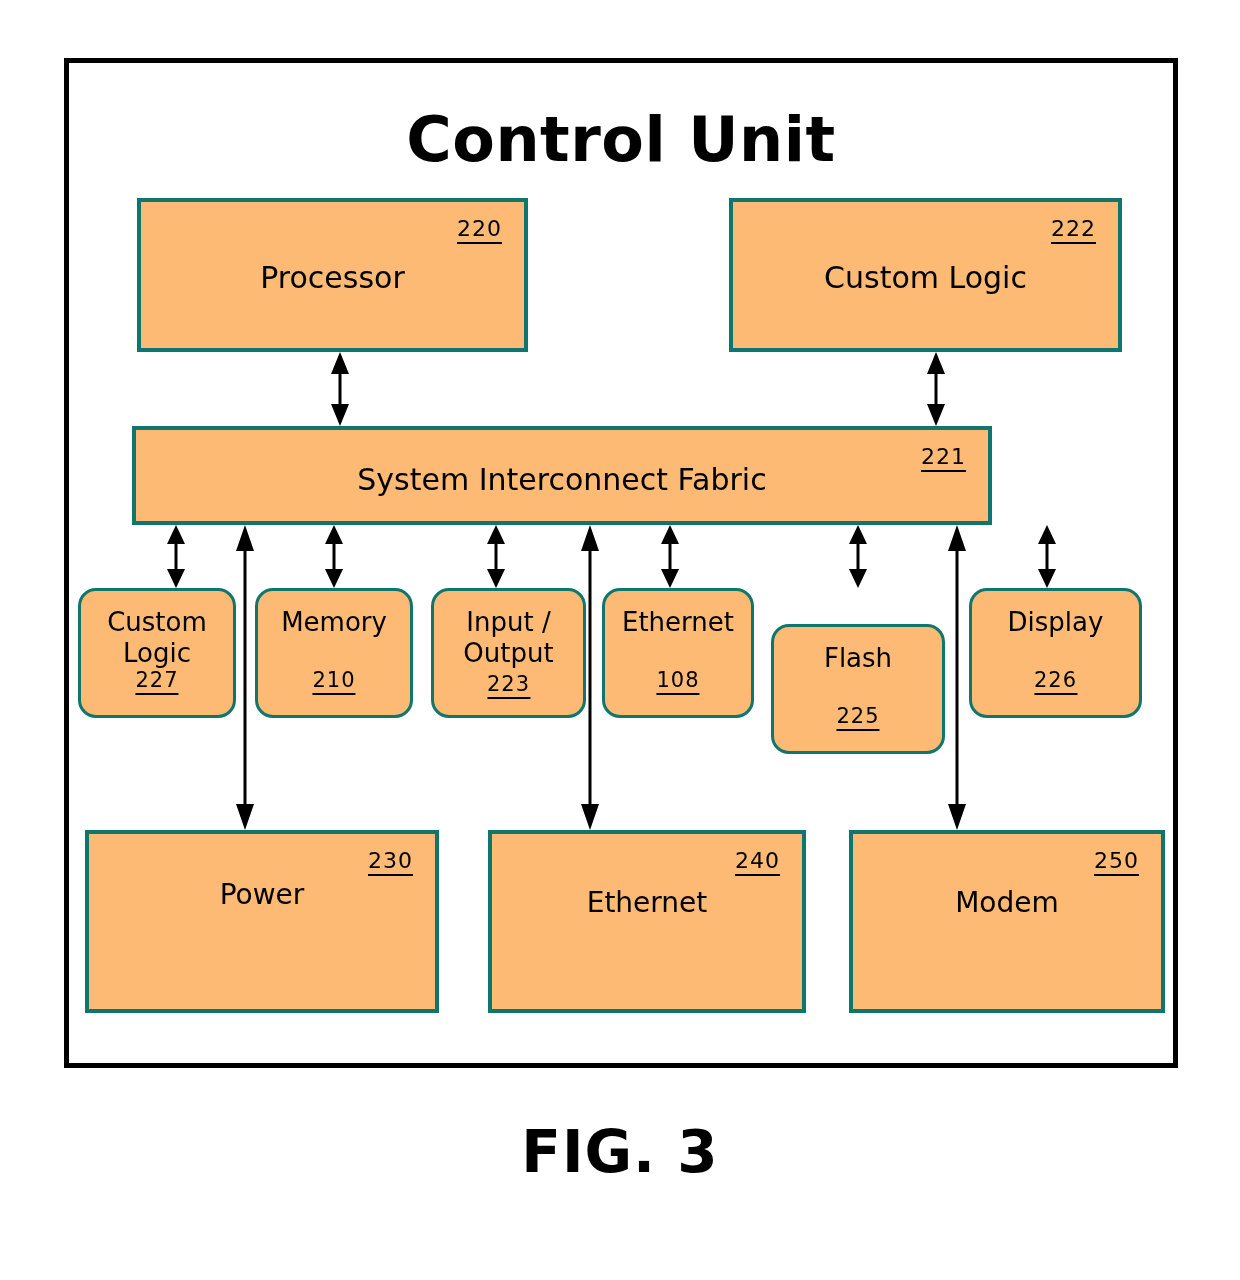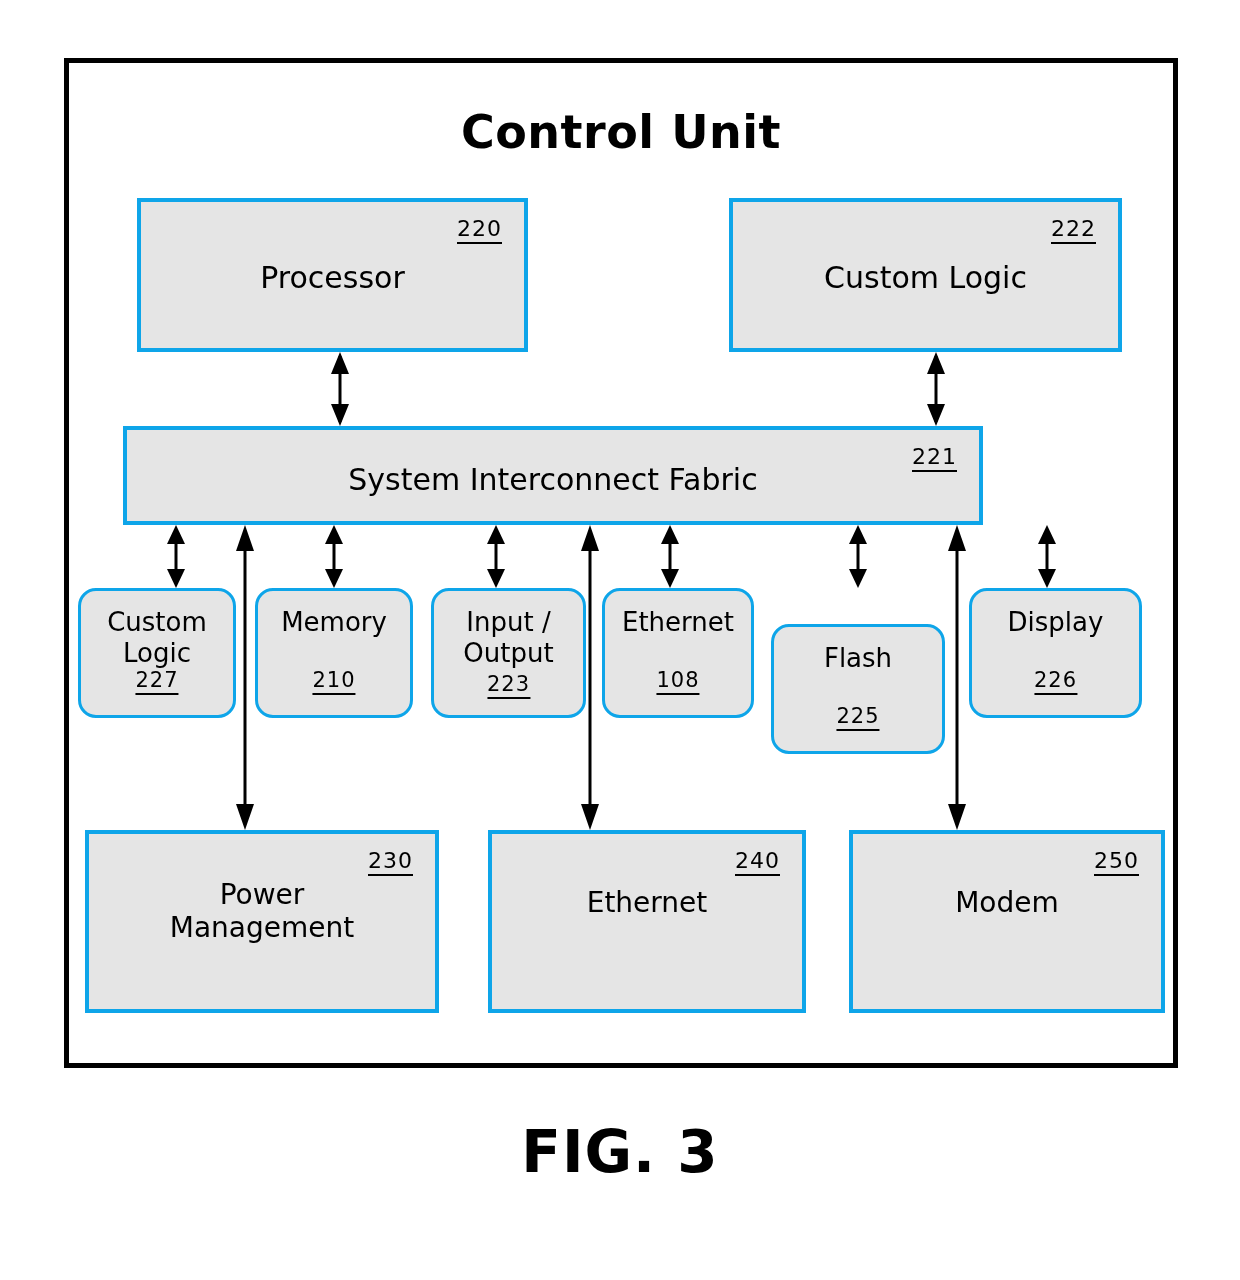--- a/index.html
+++ b/index.html
@@ -35,32 +35,32 @@
     box-sizing: border-box;
     background: #fff;
   }
 
   #control-unit-title {
     position: absolute;
     left: 0;
     top: 46px;
     width: 100%;
     text-align: center;
-    font-size: 46px;
+    font-size: 62px;
     font-weight: bold;
     letter-spacing: 0.5px;
     line-height: 1;
   }
 
   
   .block {
     position: absolute;
-    border: 4px solid #0ea5e9;
+    border: 4px solid #0f766e;
     box-sizing: border-box;
-    background: #e5e5e5;
+    background: #fdba74;
   }
   .block.thin {
     border-width: 3px;
   }
 
   .block-label {
     position: absolute;
     left: 0;
     width: 100%;
     text-align: center;
@@ -96,21 +96,21 @@
   }
   #block-processor .block-label { top: 58px; font-size: 30px; }
 
   #block-custom-logic-222 {
     left: 729px; top: 198px; width: 393px; height: 154px;
   }
   #block-custom-logic-222 .block-label { top: 58px; font-size: 30px; }
 
   
   #block-fabric {
-    left: 123px; top: 426px; width: 860px; height: 99px;
+    left: 132px; top: 426px; width: 860px; height: 99px;
   }
   #block-fabric .block-label { top: 32px; font-size: 30px; }
 
   
   .periph {
     top: 588px;
     height: 130px;
     border-radius: 18px;
   }
   .periph .block-label {
@@ -237,21 +237,20 @@
 
   <div class="block thin periph" id="block-display-226">
     <div class="block-label">Display</div>
     <span class="ref-num below">226</span>
   </div>
 
   <div class="block bottom-block" id="block-power-management-230">
     <span class="ref-num corner">230</span>
     <div class="block-label bold">
       <div>Power</div>
-      <div>Management</div>
     </div>
   </div>
 
   <div class="block bottom-block" id="block-security-240">
     <span class="ref-num corner">240</span>
     <div class="block-label bold">Ethernet</div>
   </div>
 
   <div class="block bottom-block" id="block-modem-250">
     <span class="ref-num corner">250</span>

